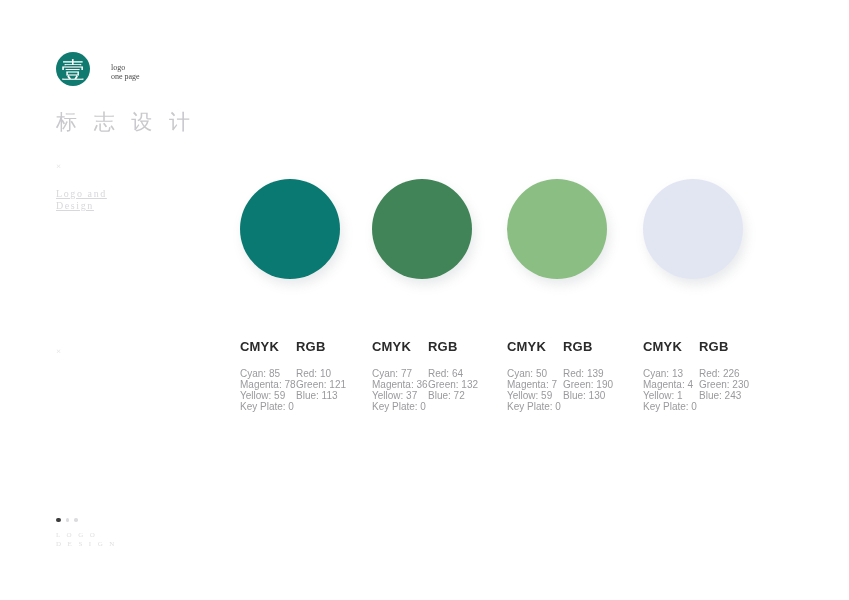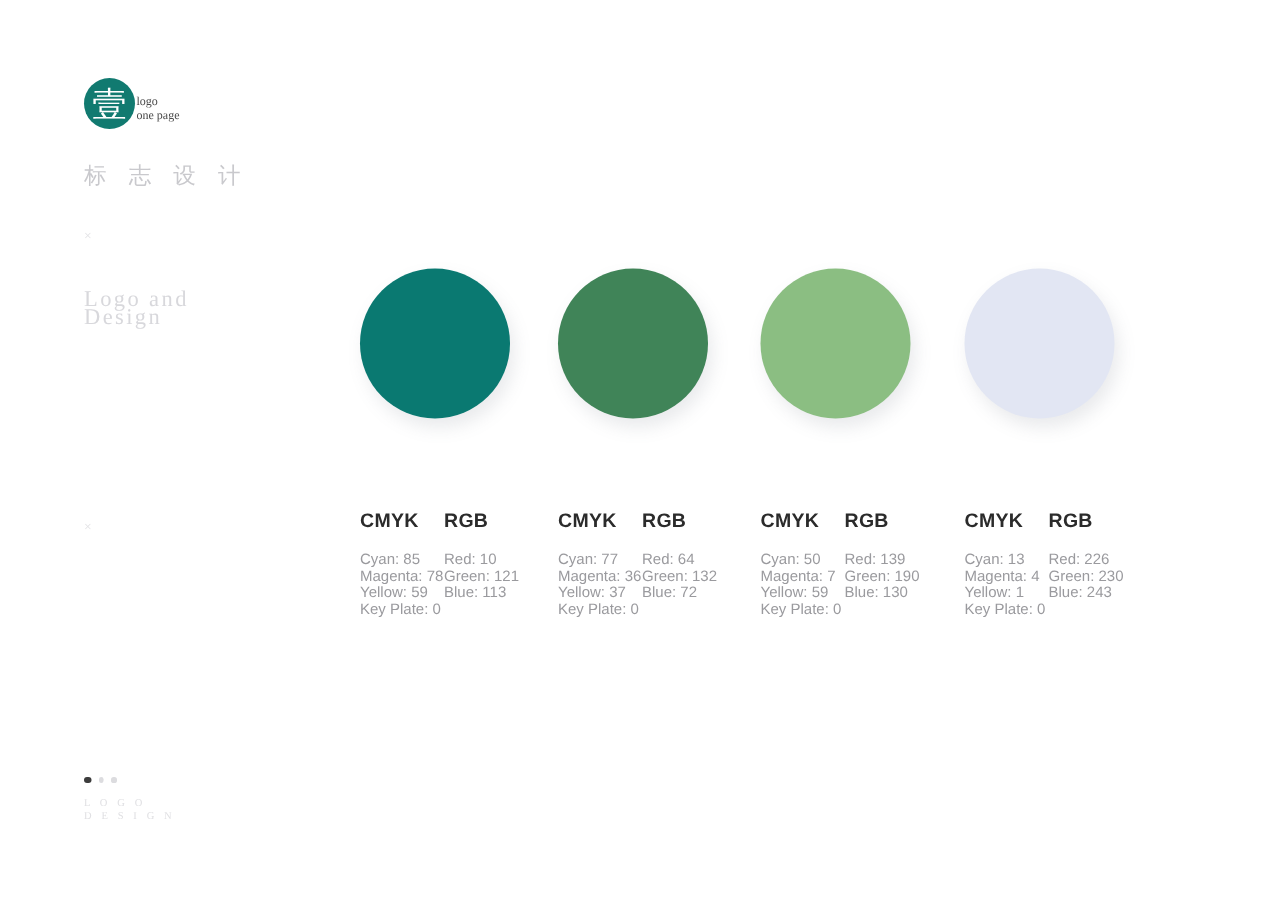--- a/index.html
+++ b/index.html
@@ -42,53 +42,54 @@
   }
   .brand-mark-glyph {
     color: #ffffff;
     font-family: "DejaVu Sans", sans-serif;
     font-size: 23px;
     line-height: 1;
     font-weight: 400;
     transform: translateY(1px);
   }
   .brand-words {
-    margin-left: 1px;
+    margin-left: 21px;
     font-family: "Liberation Serif", serif;
     font-size: 8px;
     line-height: 9.5px;
     color: #4a4a4a;
     padding-top: 6px;
   }
 
   .page-title-cn {
     margin-top: 22px;
     font-family: "DejaVu Sans", sans-serif;
-    font-size: 15px;
+    font-size: 21px;
     letter-spacing: 5px;
     color: #c9c9cd;
     white-space: nowrap;
     font-weight: 400;
   }
 
   .x-divider {
     font-family: "Liberation Serif", serif;
     font-size: 9px;
     color: #e2e2e5;
     line-height: 1;
   }
   .x-divider-a { margin-top: 26px; }
 
   .page-title-en {
-    margin-top: 32px;
+    margin-top: 17px;
     font-family: "Liberation Serif", serif;
-    font-size: 15px;
+    font-size: 10px;
     line-height: 12px;
     letter-spacing: 1.6px;
     color: #d8d8dc;
+    text-decoration: underline;
   }
 
   .x-divider-b {
     position: absolute;
     left: 56px;
     top: 347px;
   }
 
   
   .footer {

